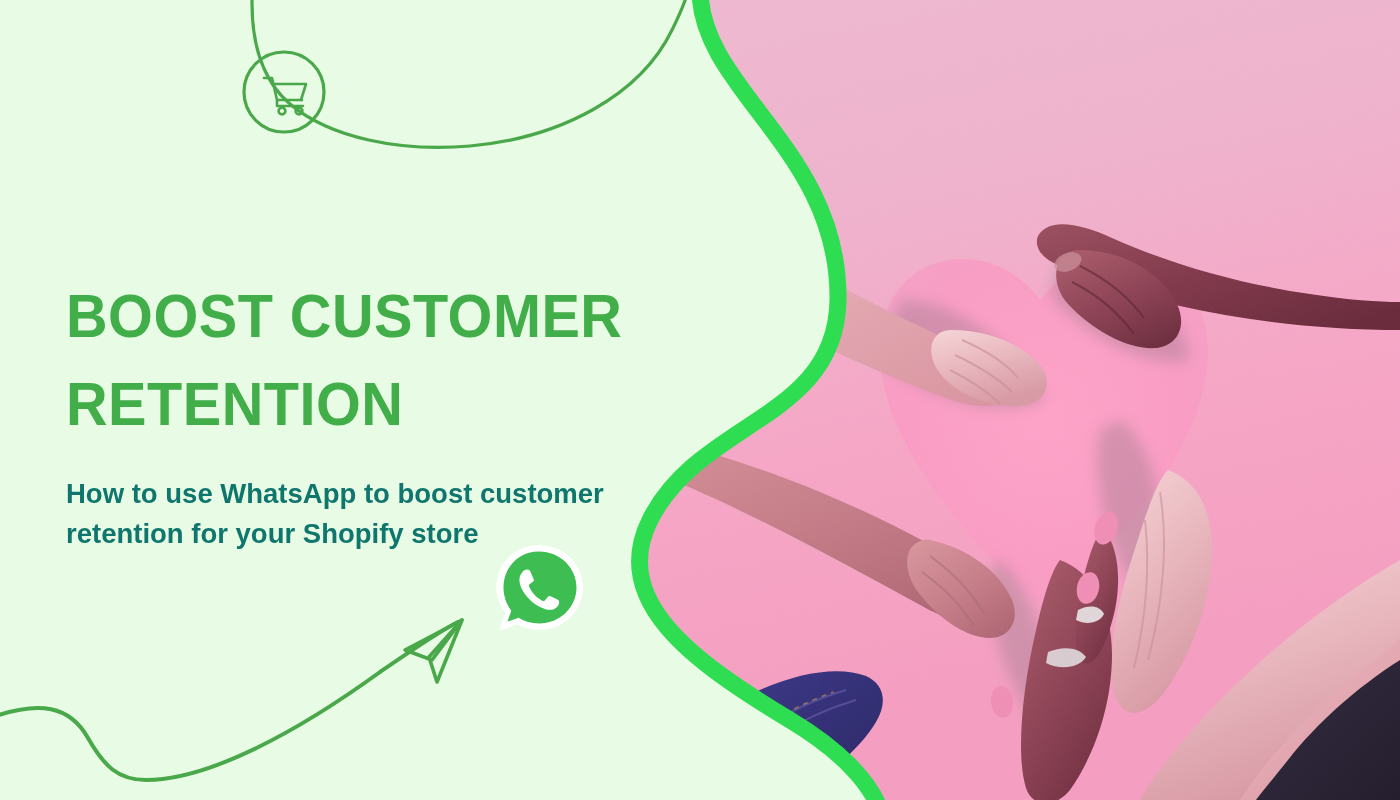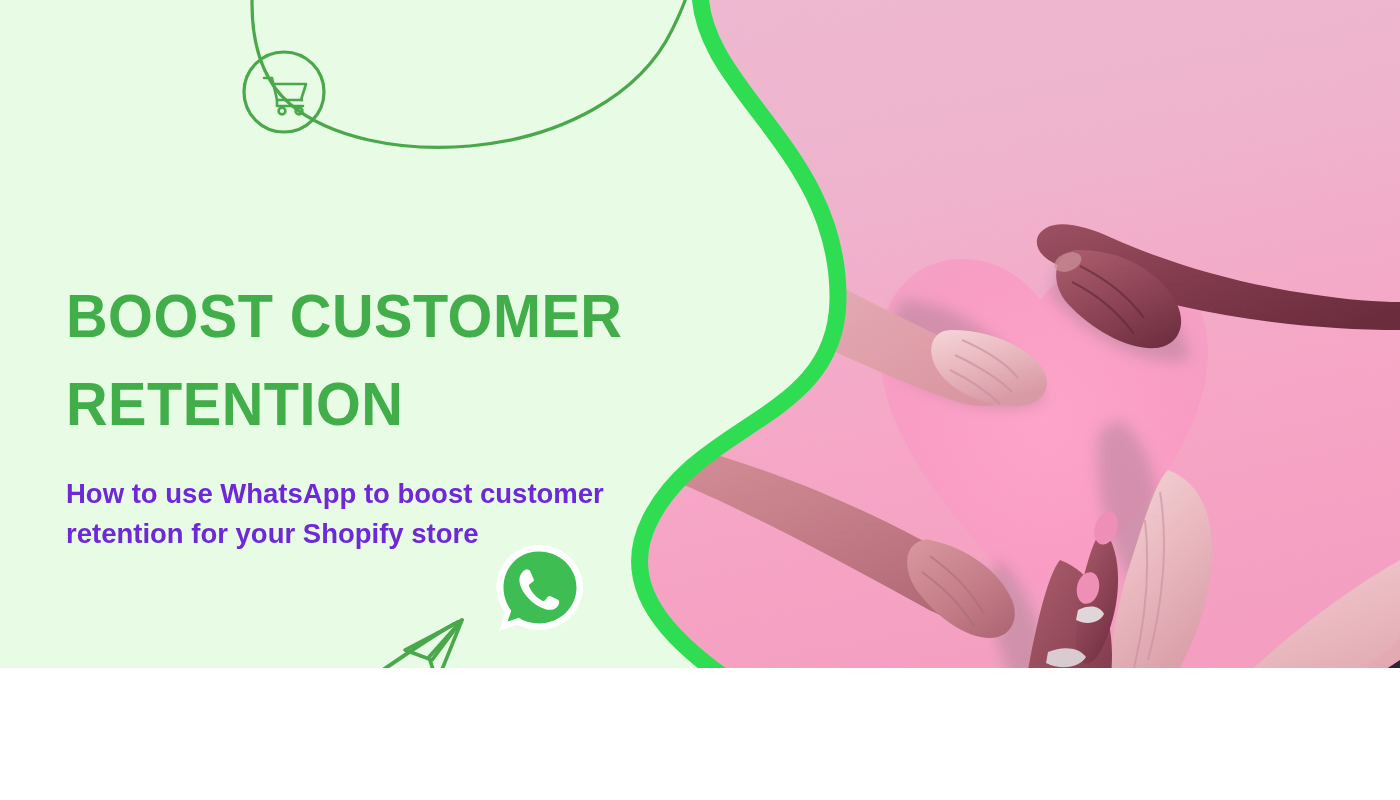--- a/index.html
+++ b/index.html
@@ -7,21 +7,21 @@
     margin: 0;
     padding: 0;
     background: #ffffff;
   }
   body {
     font-family: "Liberation Sans", sans-serif;
   }
   #banner {
     position: relative;
     width: 1400px;
-    height: 668px;
+    height: 800px;
     overflow: hidden;
     background: #e8fbe4;
   }
   
   #photo-panel {
     position: absolute;
     inset: 0;
     z-index: 1;
   }
   #photo-svg {
@@ -59,21 +59,21 @@
     transform-origin: left top;
     white-space: pre-line;
   }
   #subhead {
     margin: 0;
     padding-top: 26px;
     font-family: "Liberation Sans", sans-serif;
     font-weight: bold;
     font-size: 27.5px;
     line-height: 40px;
-    color: #6d28d9;
+    color: #0f766e;
     max-width: 620px;
     white-space: pre-line;
   }
   
   #whatsapp-badge {
     position: absolute;
     left: 491px;
     top: 542px;
     width: 96px;
     height: 96px;

